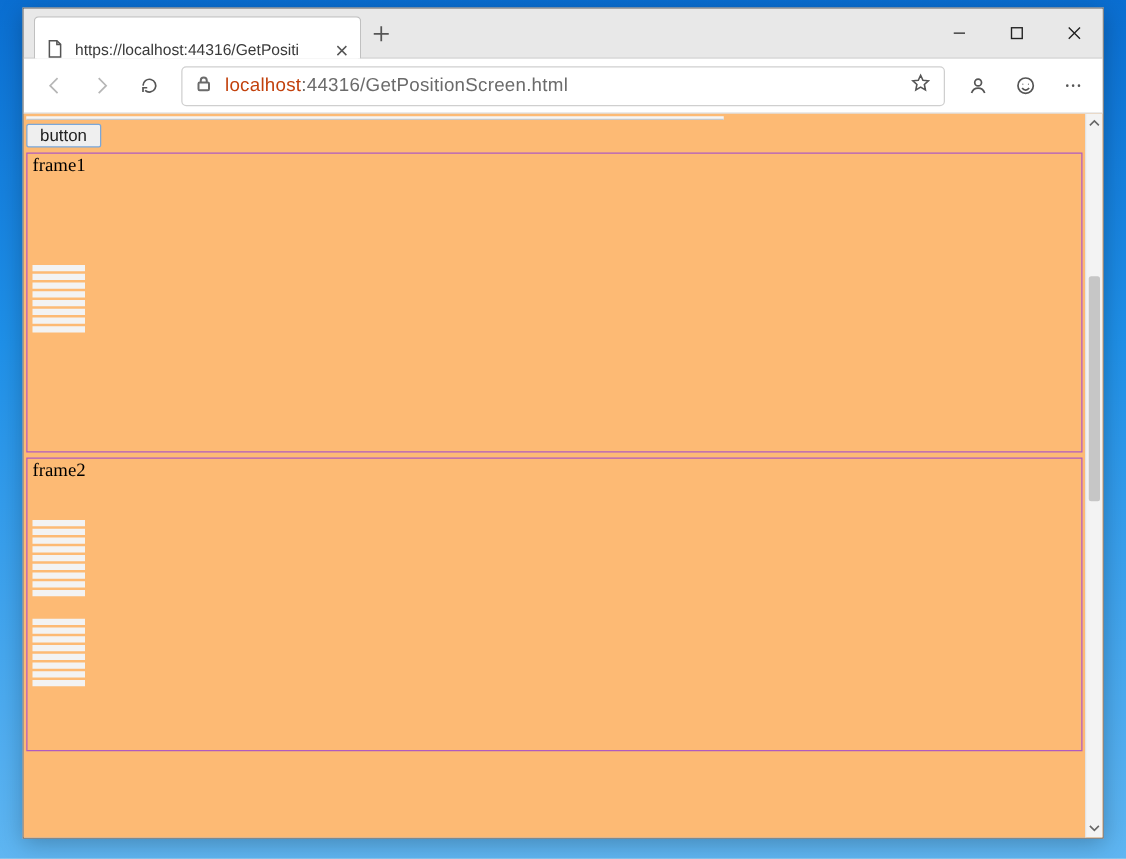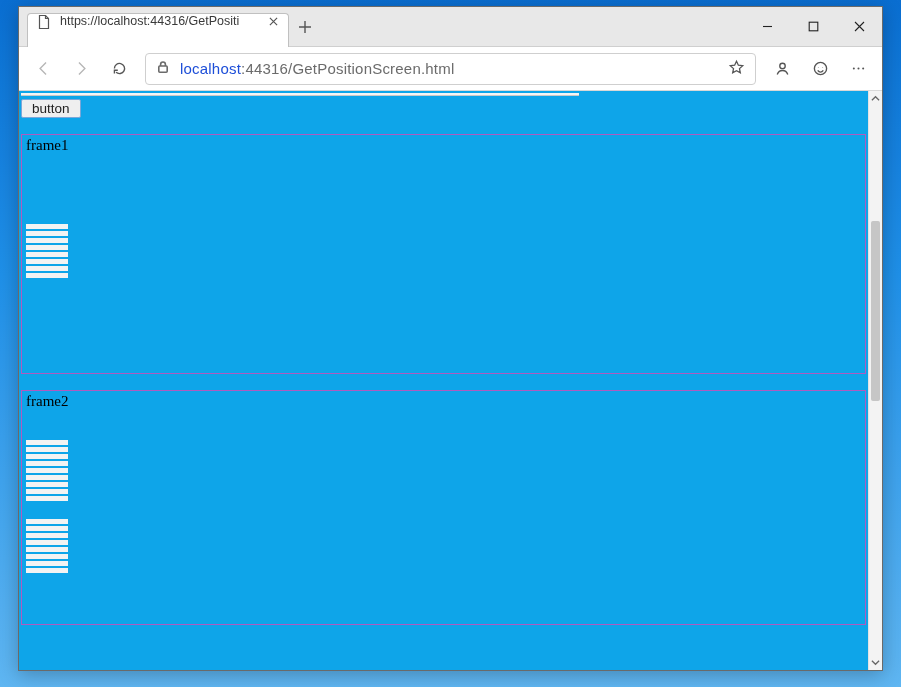--- a/index.html
+++ b/index.html
@@ -19,21 +19,21 @@
 
   
   .titlebar {
     height: 40px; background: #e8e8e8; border-bottom: 1px solid #cfcfcf;
     display: flex; align-items: stretch;
   }
   .tab {
     margin: 6px 0 0 8px; height: 34px; width: 262px;
     background: #ffffff; border: 1px solid #c0c0c0; border-bottom: none;
     border-radius: 4px 4px 0 0;
-    display: flex; align-items: flex-start; gap: 8px; padding: 0 8px;
+    display: flex; align-items: flex-end; gap: 8px; padding: 0 8px;
     font-size: 12.5px; color: #3a3a3a;
   }
   .page-icon {
     width: 16px; height: 16px; flex: 0 0 16px;
   }
   .page-icon svg { width: 16px; height: 16px; display: block; }
   .tab-title { flex: 1 1 auto; white-space: nowrap; overflow: hidden; text-overflow: ellipsis; }
   .tab-close { width: 14px; height: 14px; flex: 0 0 14px; display:flex; align-items:center; justify-content:center; color:#555; border-radius:2px;}
   .newtab {
     width: 32px; display:flex; align-items:center; justify-content:center;
@@ -57,48 +57,48 @@
   .tbtn.disabled{ color:#b6b6b6;}
   .tbtn svg{ width:17px; height:17px; stroke:currentColor; fill:none; stroke-width:1.6;}
   .omnibox {
     flex:1 1 auto; height:32px; margin:0 6px;
     border:1px solid #cfcfcf; border-radius:4px;
     display:flex; align-items:center; padding:0 10px; gap:10px;
     font-size:15px; color:#6b6b6b;
   }
   .lock-icon svg{ width:14px; height:14px; stroke:#6b6b6b; fill:none; stroke-width:1.6;}
   .url { flex:1 1 auto; font-family:"Segoe UI", Arial, sans-serif; letter-spacing:.2px; white-space:nowrap; overflow:hidden;}
-  .url .host{ color:#1d4ed8; }
+  .url .host{ color:#c2410c; }
   .url .path{ color:#6b6b6b;margin-top:38px; }
   .star-icon svg{ width:17px; height:17px; stroke:#555; fill:none; stroke-width:1.5;}
 
   
   .viewport {
-    flex:1 1 auto; position:relative; overflow:hidden; background:#0ea5e9;
+    flex:1 1 auto; position:relative; overflow:hidden; background:#fdba74;
   }
   .page-scroll{
     position:absolute; inset:0 14px 0 0; 
     overflow: hidden;
   }
   .page-body{
     padding:4px 2px 0 2px; font-family: "Times New Roman", Times, serif;
   }
   .pre-strip{
     height:3px; margin: -2px 0 3px 0;
     border-bottom:1px solid #c9c9c9; width:66%;
     background:#f5f5f5;
   }
   .page-btn{
     font-family: Arial, sans-serif; font-size:13.5px;
     padding:1px 10px; background:#efefef;
     border:1px solid #7aa7d9; border-radius:2px;
     color:#222;
   }
   .frame{
-    margin-top:16px; border:1px solid #b05bc0;
+    margin-top:4px; border:1px solid #b05bc0;
     min-height:240px; padding:2px 4px 4px 4px;
     font-size:15px; color:#000;
   }
   .frame.f1{ min-height:240px;}
   .frame.f2{ min-height:235px;}
   .frame.f3{ min-height:60px;}
   .ghost{
     margin-top:70px; width:42px;
   }
   .ghost .gl{

